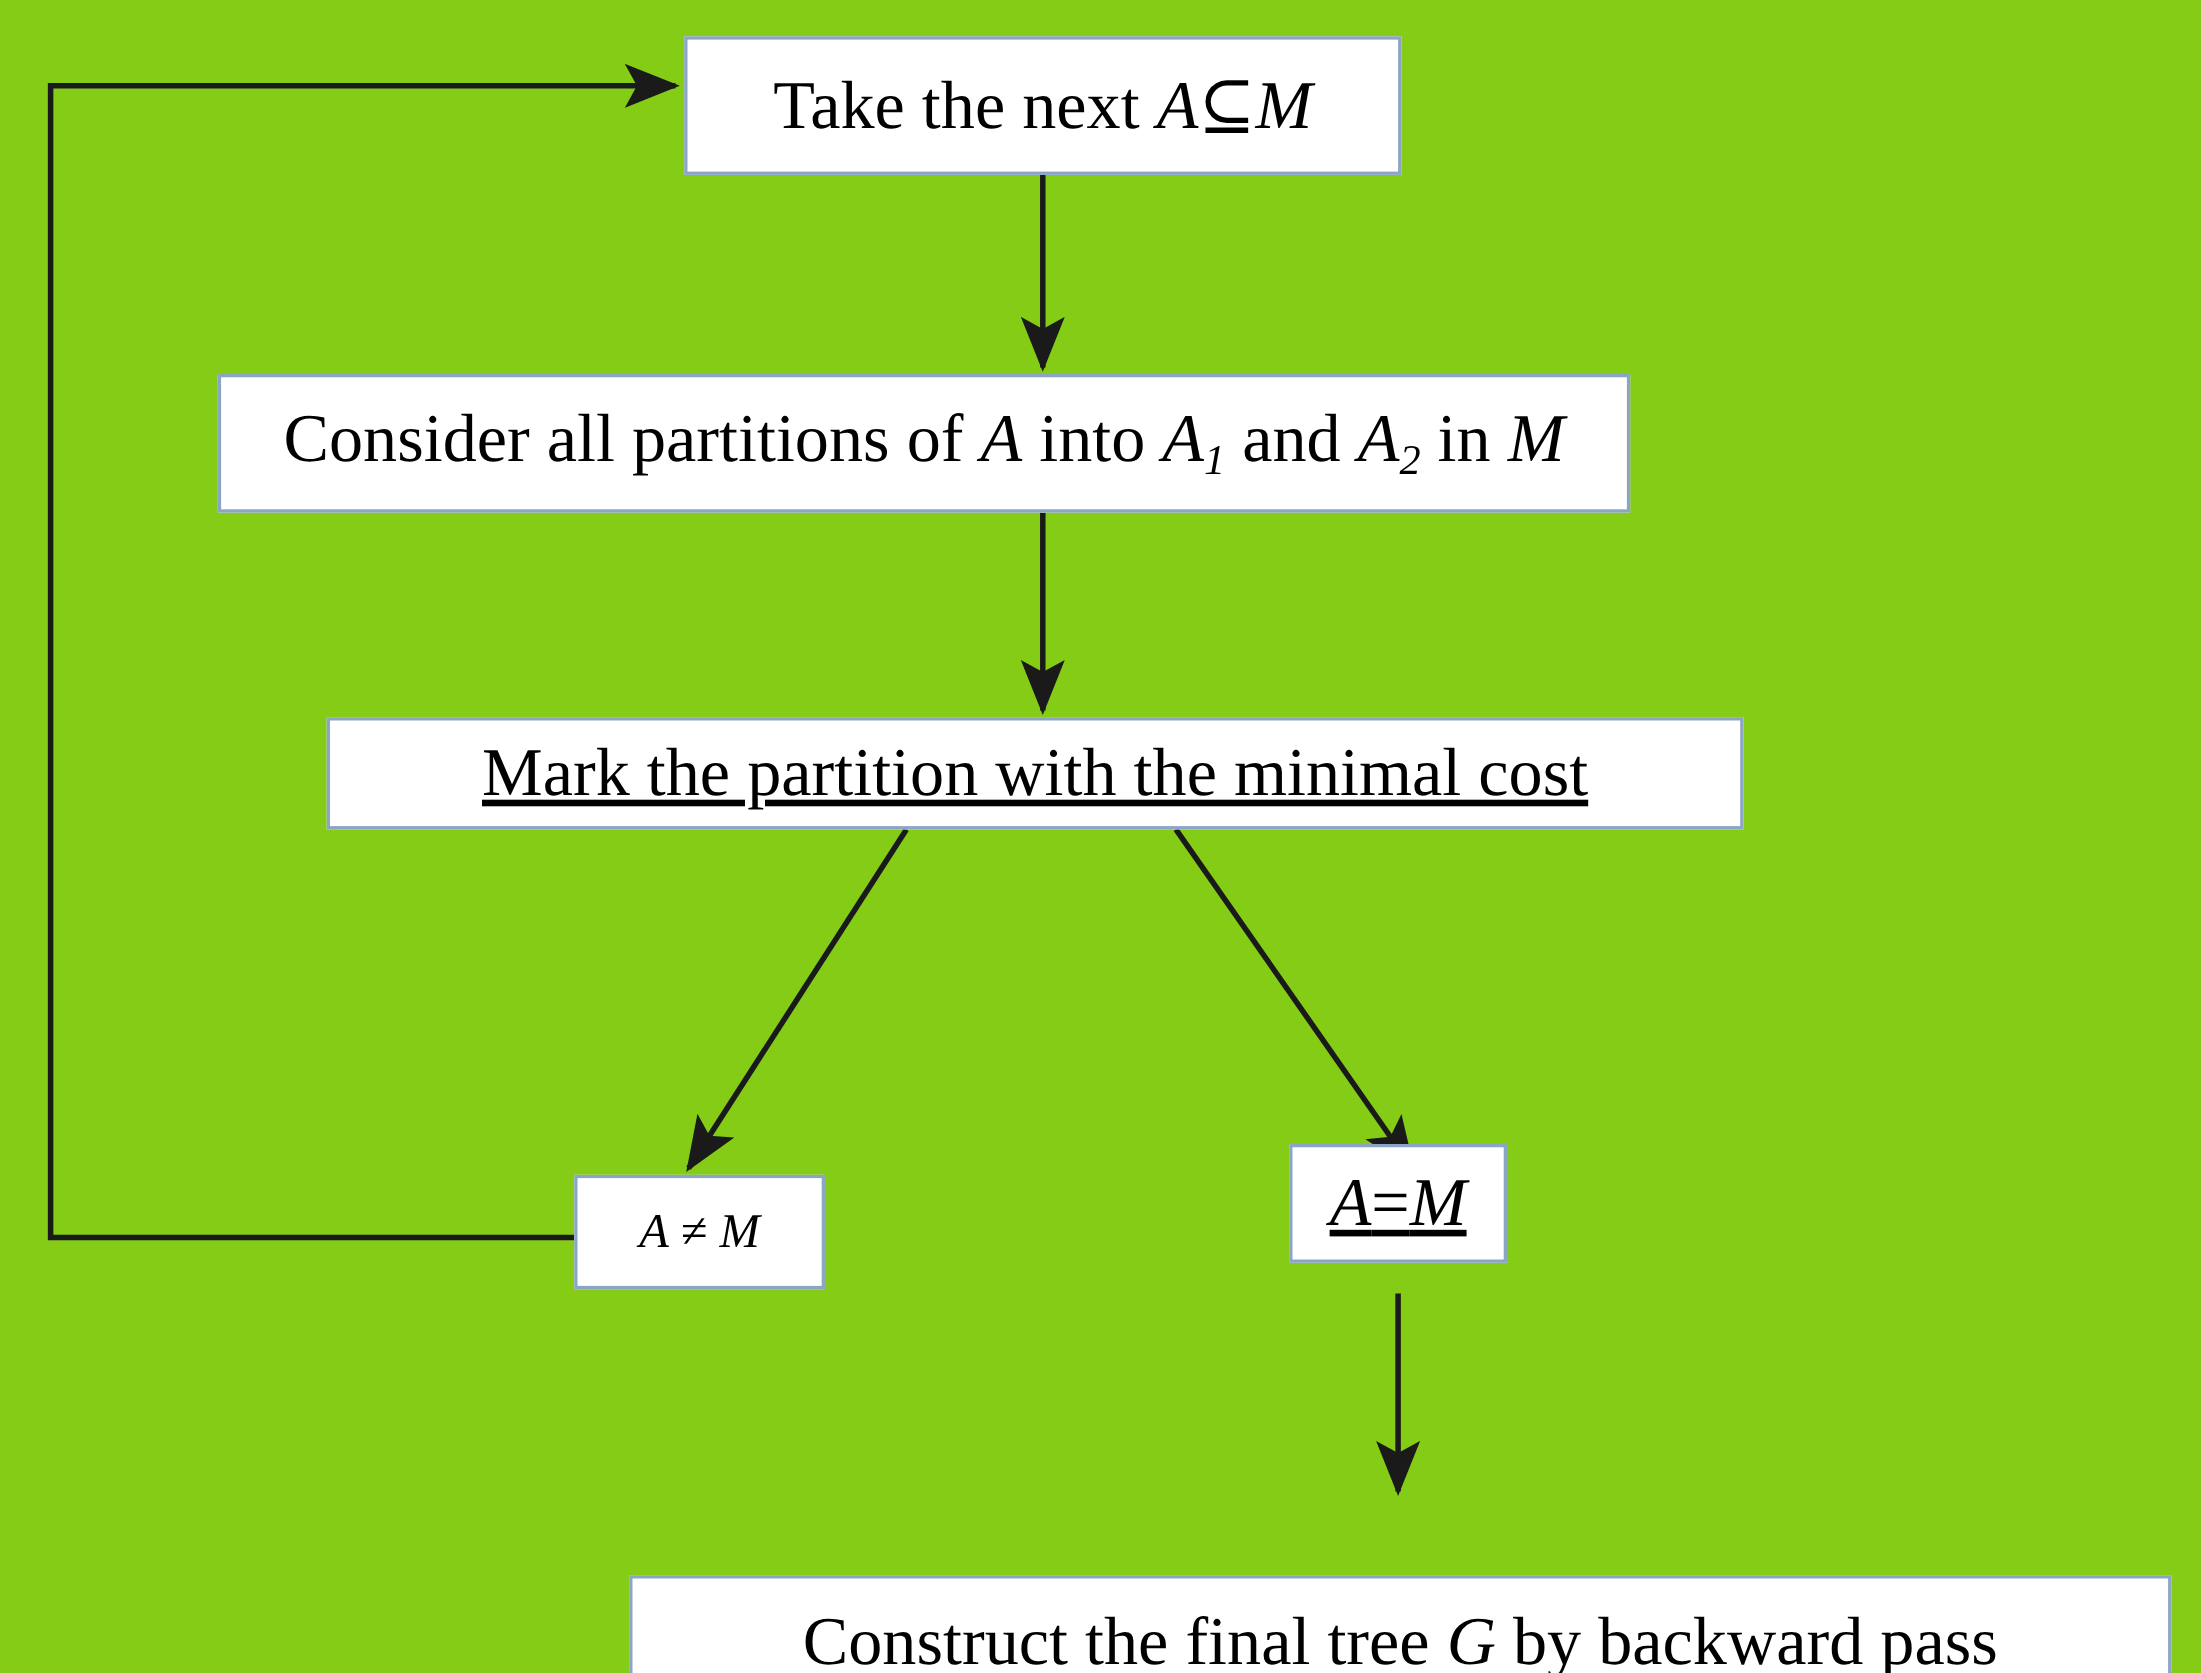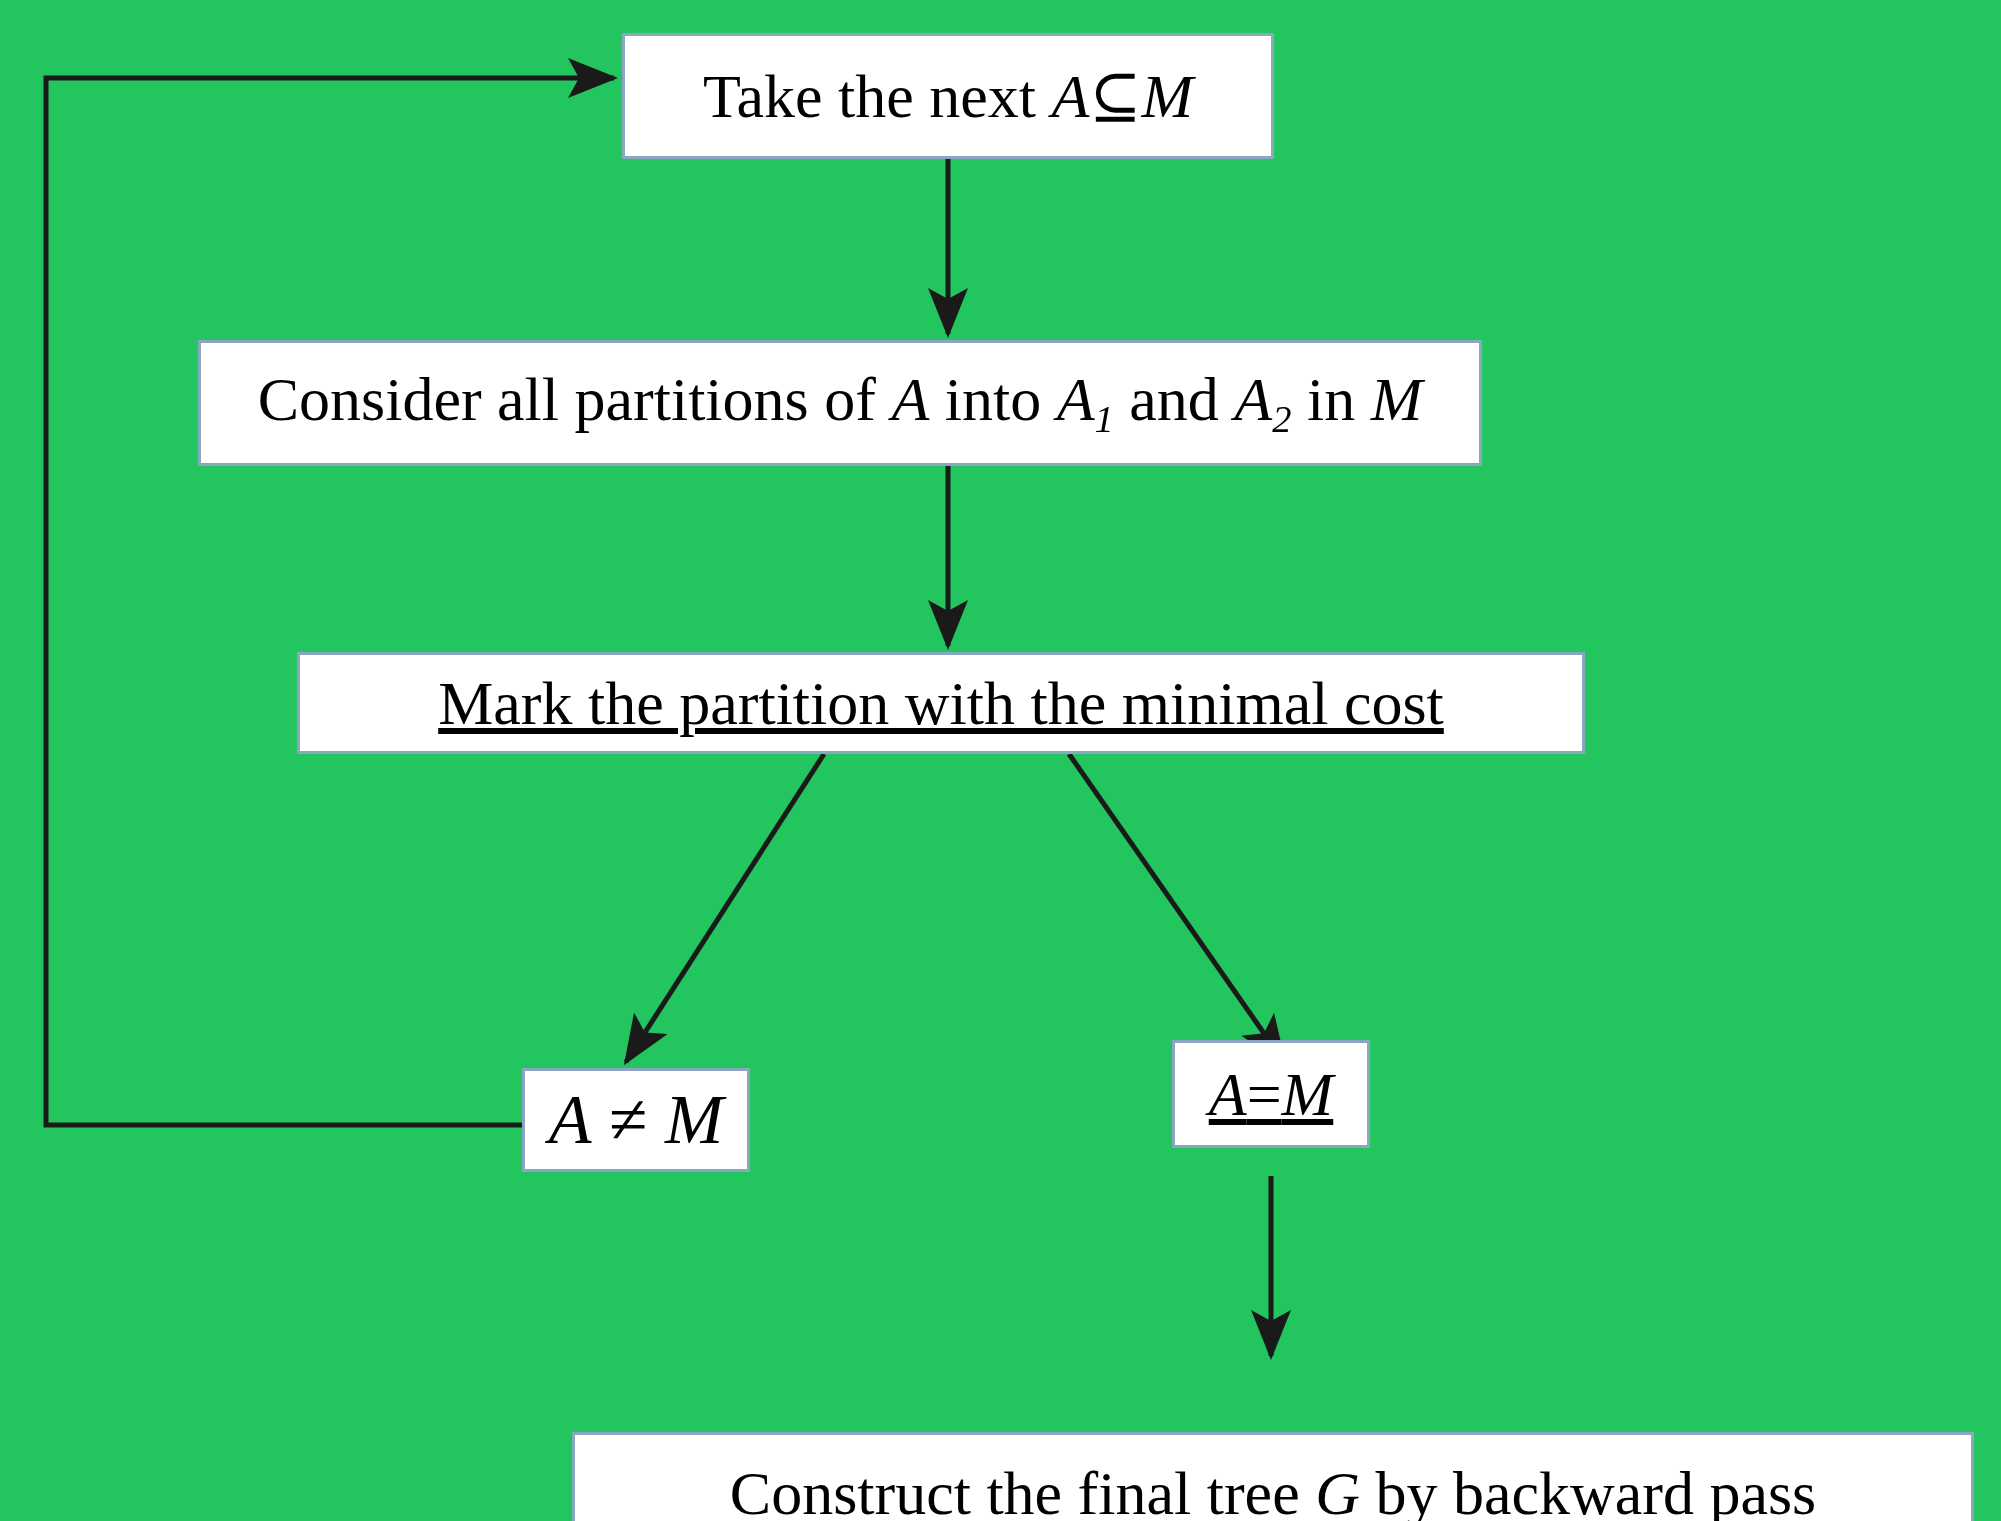--- a/index.html
+++ b/index.html
@@ -7,21 +7,21 @@
     padding: 0;
     background: #ffffff;
   }
   body {
     font-family: "Liberation Serif", "DejaVu Serif", serif;
   }
   #canvas {
     position: relative;
     width: 2001px;
     height: 1521px;
-    background: #22c55e;
+    background: #84cc16;
     overflow: hidden;
   }
   .flow-svg {
     position: absolute;
     left: 0;
     top: 0;
     width: 2001px;
     height: 1521px;
   }
   .node {
@@ -45,21 +45,21 @@
   }
   sub {
     font-size: 0.62em;
     vertical-align: -0.32em;
     font-style: italic;
   }
   
   #node-take      { left: 622px;  top: 33px;   width: 652px;  height: 126px; font-size: 62px; }
   #node-consider  { left: 198px;  top: 340px;  width: 1284px; height: 126px; font-size: 62px; }
   #node-mark      { left: 297px;  top: 652px;  width: 1288px; height: 102px; font-size: 62px; text-decoration: underline; }
-  #node-aneqm     { left: 522px;  top: 1068px; width: 228px;  height: 104px; font-size: 70px; }
+  #node-aneqm     { left: 522px;  top: 1068px; width: 228px;  height: 104px; font-size: 44px; }
   #node-aeqm      { left: 1172px; top: 1040px; width: 198px;  height: 108px; font-size: 62px; text-decoration: underline; }
   #node-construct { left: 572px;  top: 1432px; width: 1402px; height: 122px; font-size: 62px; }
 </style>
 </head>
 <body>
 
 <div id="canvas">
 
   <svg class="flow-svg" viewBox="0 0 2001 1521" xmlns="http://www.w3.org/2000/svg">
     <defs>

